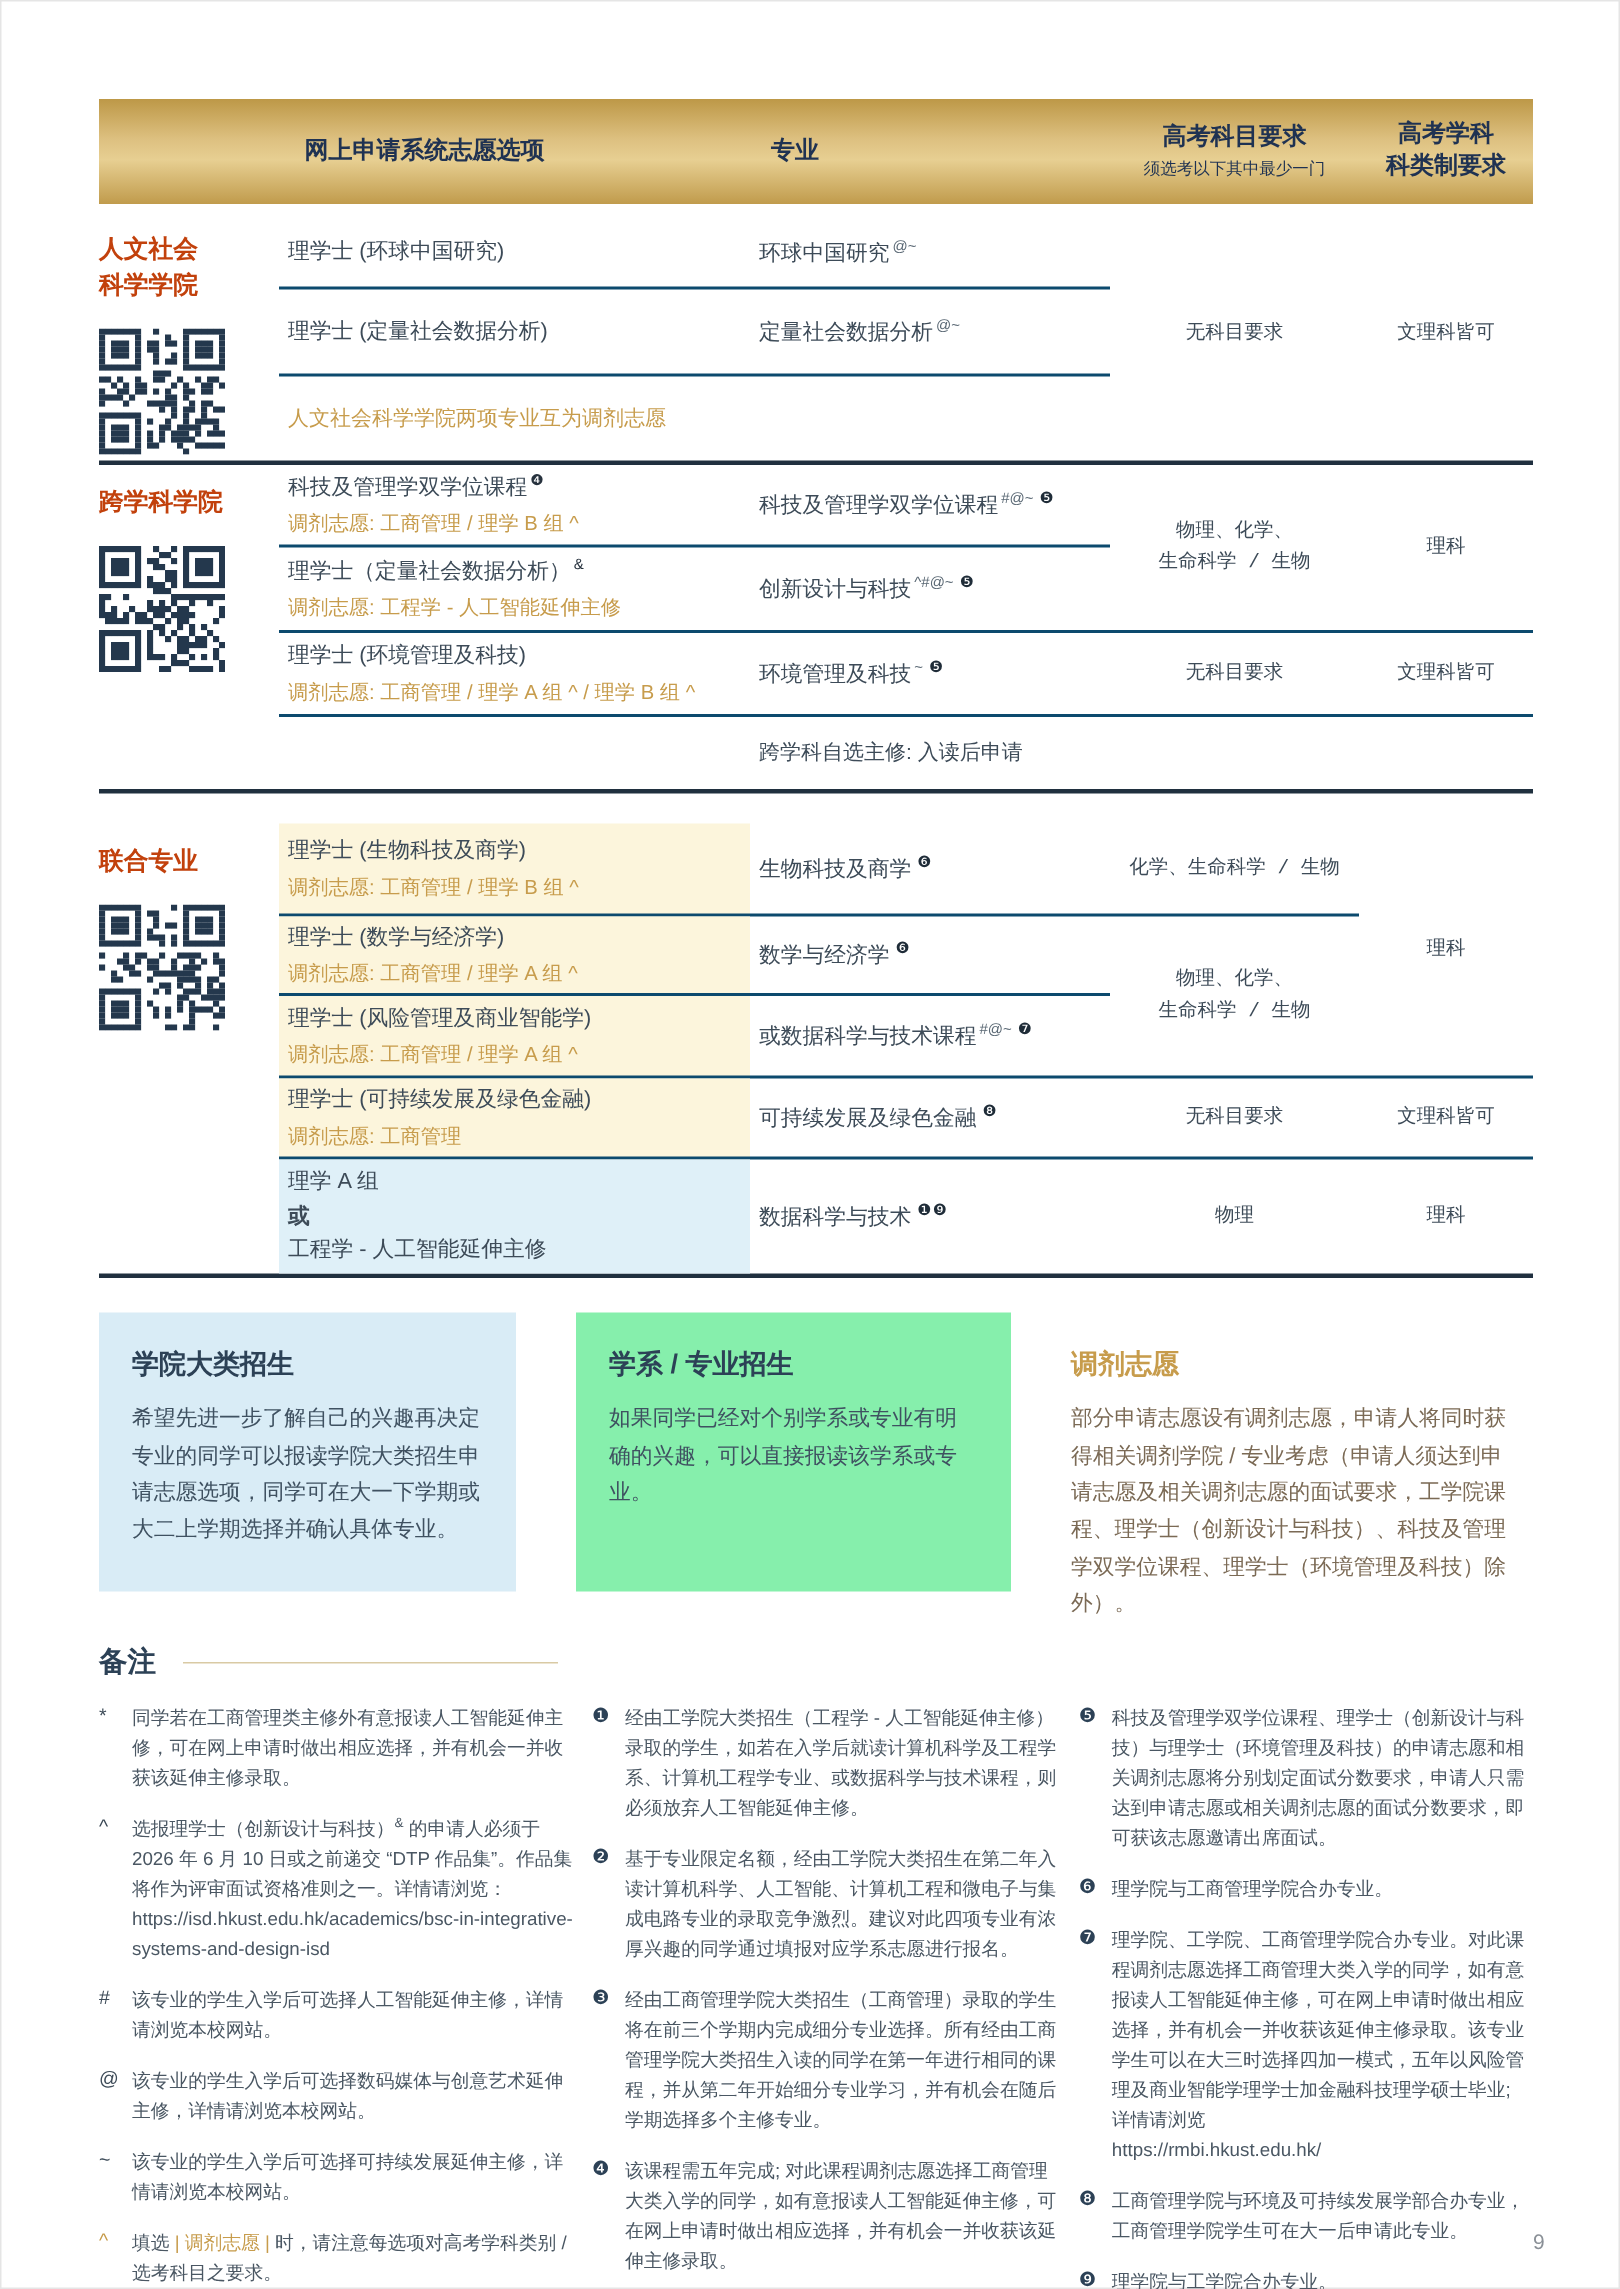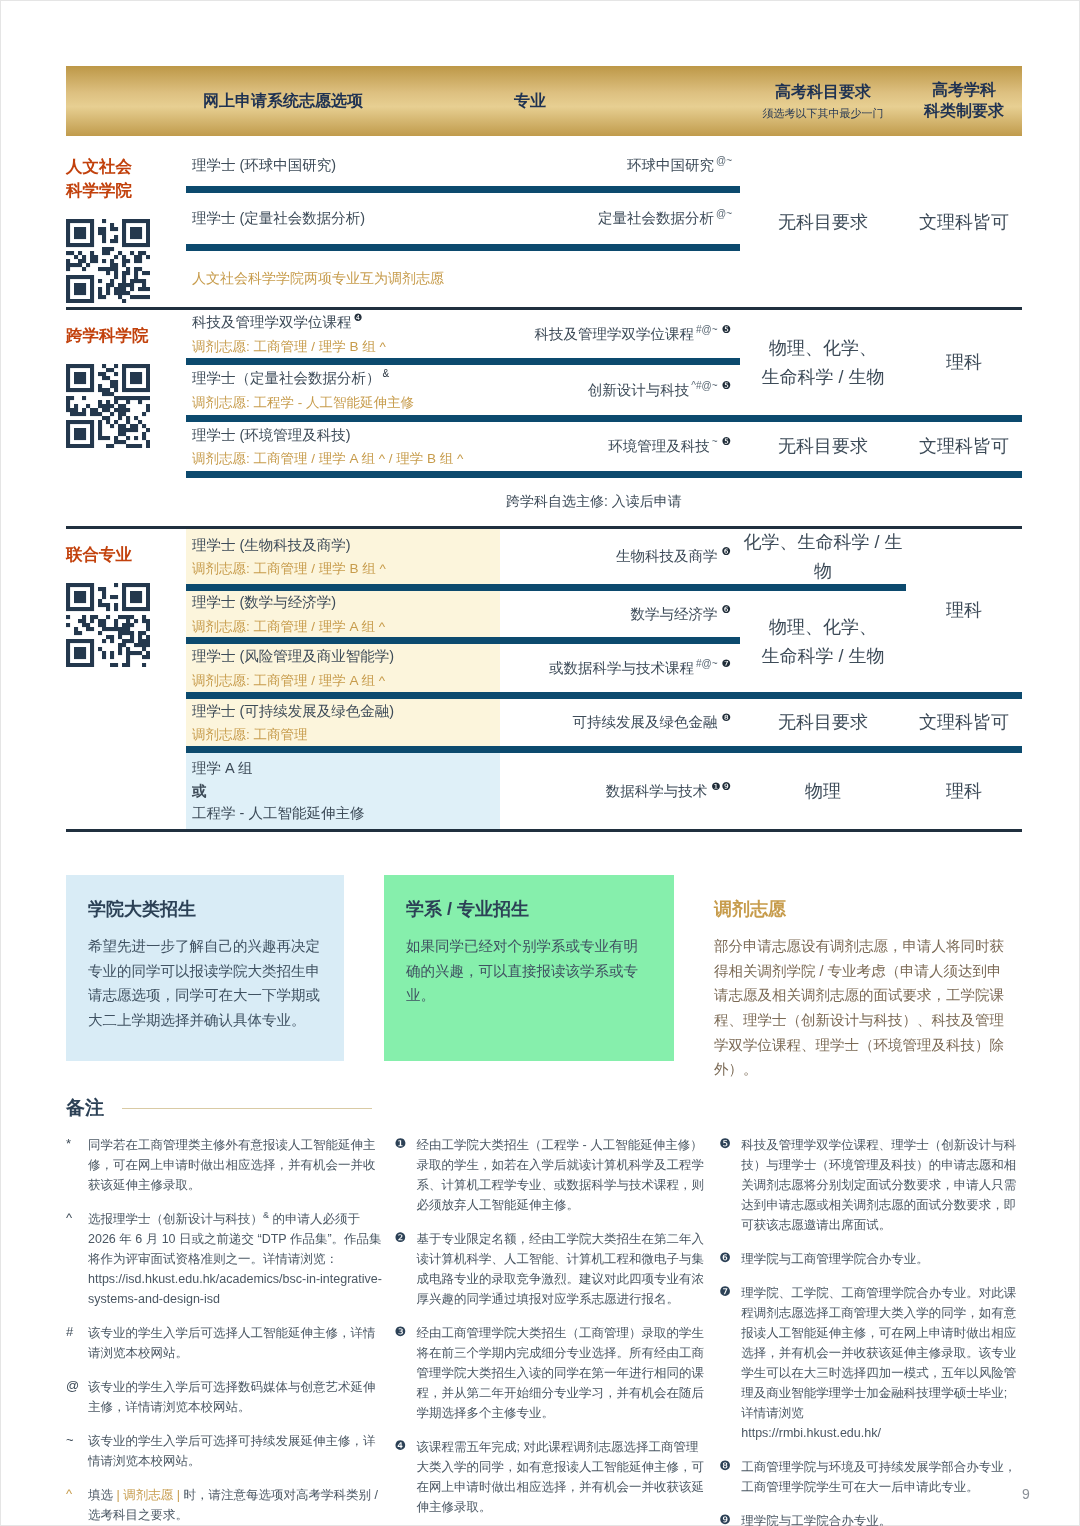--- a/index.html
+++ b/index.html
@@ -16,34 +16,34 @@
   .h-opts{text-align:center;}
   .h-major{padding-left:14px;}
   .h-subj,.h-cat{text-align:center;font-size:14.5px;}
   .h-sub{font-size:11px;font-weight:normal;margin-top:3px;}
 
   
   .section{display:grid;grid-template-columns:120px 314px 240px 166px 116px;
            border-bottom:3px solid #20303f;}
   .sec1{margin-top:9px;grid-template-rows:48px 58px 56px;}
   .sec2{grid-template-rows:55px 57px 56px 48px;}
-  .sec3{grid-template-rows:62px 53px 55px 54px 76px;}
+  .sec3{grid-template-rows:62px 53px 55px 54px 76px;margin-top:20px;}
 
   .labelcell{display:flex;flex-direction:column;align-items:flex-start;padding-top:10px;}
   .sec-label{font-size:16.5px;font-weight:bold;color:#c2410c;line-height:1.45;}
   .qr{margin-top:16px;width:84px;height:84px;}
 
   .cell{display:flex;flex-direction:column;justify-content:center;padding:4px 8px 4px 6px;}
   .cell.center{align-items:center;text-align:center;padding:4px 2px;}
-  .bb{border-bottom:7px solid #0c4a6e;}
+  .bb{border-bottom:2px solid #0c4a6e;}
   .opt-line{font-size:14.5px;color:#3d4b58;line-height:1.4;}
   .adjust{font-size:13.5px;margin-top:5px;line-height:1.35;}
   .adjust:empty{display:none;}
-  .major{font-size:14.5px;text-align:right;}
-  .subj{font-size:18px;white-space:pre-line;line-height:1.6;}
+  .major{font-size:14.5px;}
+  .subj{font-size:13px;white-space:pre-line;line-height:1.6;font-family:Liberation Mono, monospace;}
   .gold{color:#c79c4c;}
   sup{line-height:0;}
   sup:empty{display:none;}
   .sup-gray{font-size:10px;color:#5a6874;margin-left:2px;}
   .sup-dark{font-size:10px;color:#27323e;margin-left:2px;}
   .badge{font-size:10.5px;color:#1f2c38;margin-left:4px;letter-spacing:1px;}
   .note-row{font-size:14px;}
   .cream{background:#fcf5dc;}
   .lblue{background:#dff0f8;}
   .optlines{font-size:14.5px;line-height:1.55;}

